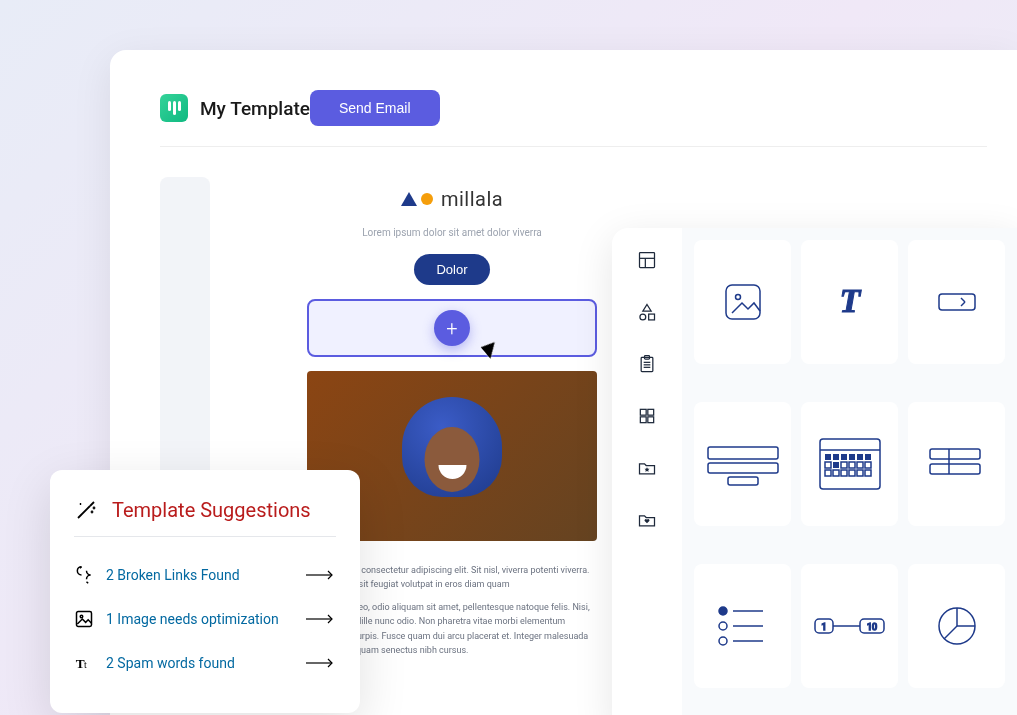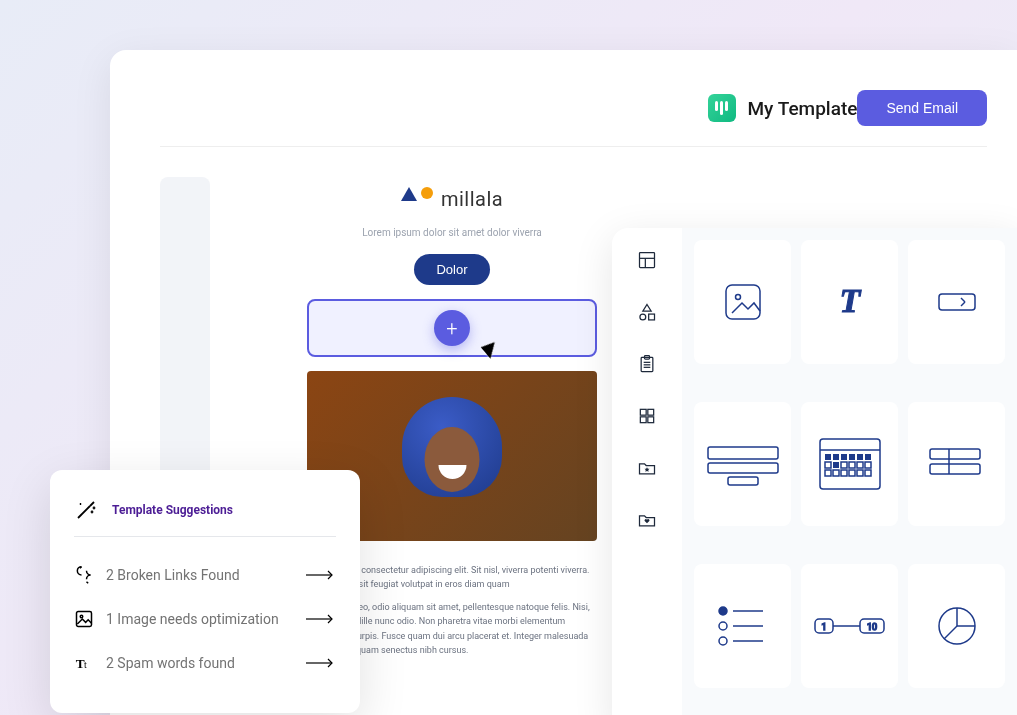--- a/index.html
+++ b/index.html
@@ -19,21 +19,21 @@
   left: 110px;
   right: 0;
   background: #fff;
   border-radius: 16px 0 0 0;
   box-shadow: 0 10px 40px rgba(0,0,0,0.08);
   padding: 40px 30px 0 50px;
   height: 700px;
 }
 .header {
   display: flex;
-  justify-content: flex-end;
+  justify-content: flex-start;
   align-items: center;
   padding-bottom: 20px;
   border-bottom: 1px solid #eee;
   margin-bottom: 30px;
 }
 .header-left { display: flex; align-items: center; gap: 12px; }
 .logo-icon {
   width: 28px; height: 28px;
   background: linear-gradient(135deg, #34d399 0%, #10b981 100%);
   border-radius: 6px;
@@ -58,21 +58,21 @@
 
 .canvas-wrap { display: flex; gap: 12px; }
 .side-col { width: 50px; height: 480px; background: #f2f4f8; border-radius: 8px; }
 .canvas {
   width: 460px;
   display: flex;
   flex-direction: column;
   align-items: center;
   gap: 14px;
 }
-.brand-row { display: flex; align-items: flex-start; gap: 8px; margin-top: 10px; }
+.brand-row { display: flex; align-items: center; gap: 8px; margin-top: 10px; }
 .brand-tri {
   width: 0; height: 0;
   border-left: 8px solid transparent;
   border-right: 8px solid transparent;
   border-bottom: 14px solid #1e3a8a;
 }
 .brand-dot { width: 12px; height: 12px; background: #f59e0b; border-radius: 50%; margin-left: -4px; }
 .brand-name { font-size: 20px; color: #333; letter-spacing: 0.5px; }
 .subtitle { color: #9ca3af; font-size: 10px; text-align: center; line-height: 1.5; }
 .canvas-btn {
@@ -203,29 +203,29 @@
   left: 50px;
   top: 470px;
   width: 310px;
   background: #fff;
   border-radius: 12px;
   box-shadow: 0 15px 50px rgba(0,0,0,0.12);
   padding: 28px 24px;
 }
 .suggest-hdr { display: flex; align-items: center; gap: 14px; margin-bottom: 14px; }
 .wand-icon { width: 24px; height: 24px; }
-.suggest-title { font-size: 12px; font-weight: 700; color: #4c1d95; }
+.suggest-title { font-size: 20px; font-weight: 400; color: #b91c1c; }
 .divider { height: 1px; background: #e5e7eb; margin-bottom: 16px; }
 .suggest-item {
   display: flex;
   align-items: center;
   gap: 12px;
   padding: 12px 0;
   font-size: 14px;
-  color: #737373;
+  color: #0369a1;
 }
 .suggest-item .item-icon { width: 20px; height: 20px; flex-shrink: 0; }
 .suggest-item .item-text { flex: 1; }
 .suggest-item .arrow { width: 30px; }
 </style>
 </head>
 <body>
 
 <div class="main-window">
   <div class="header">

